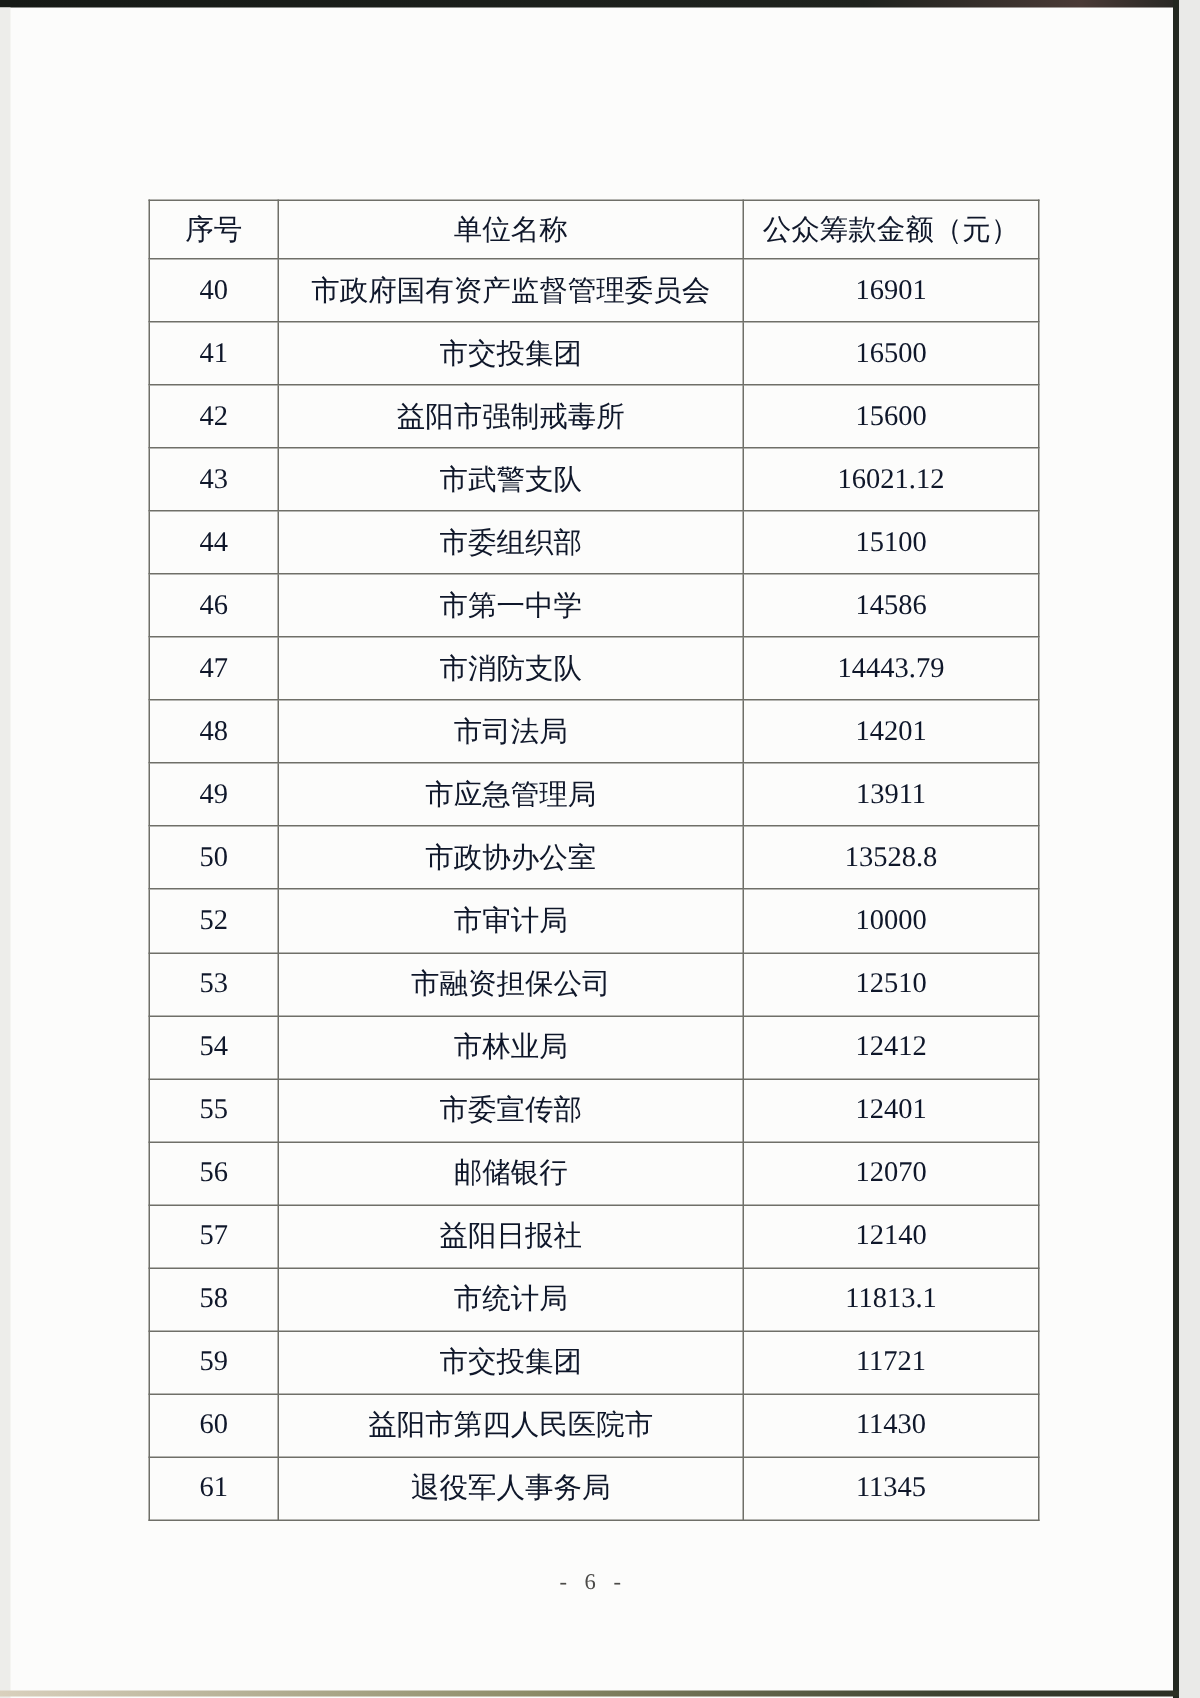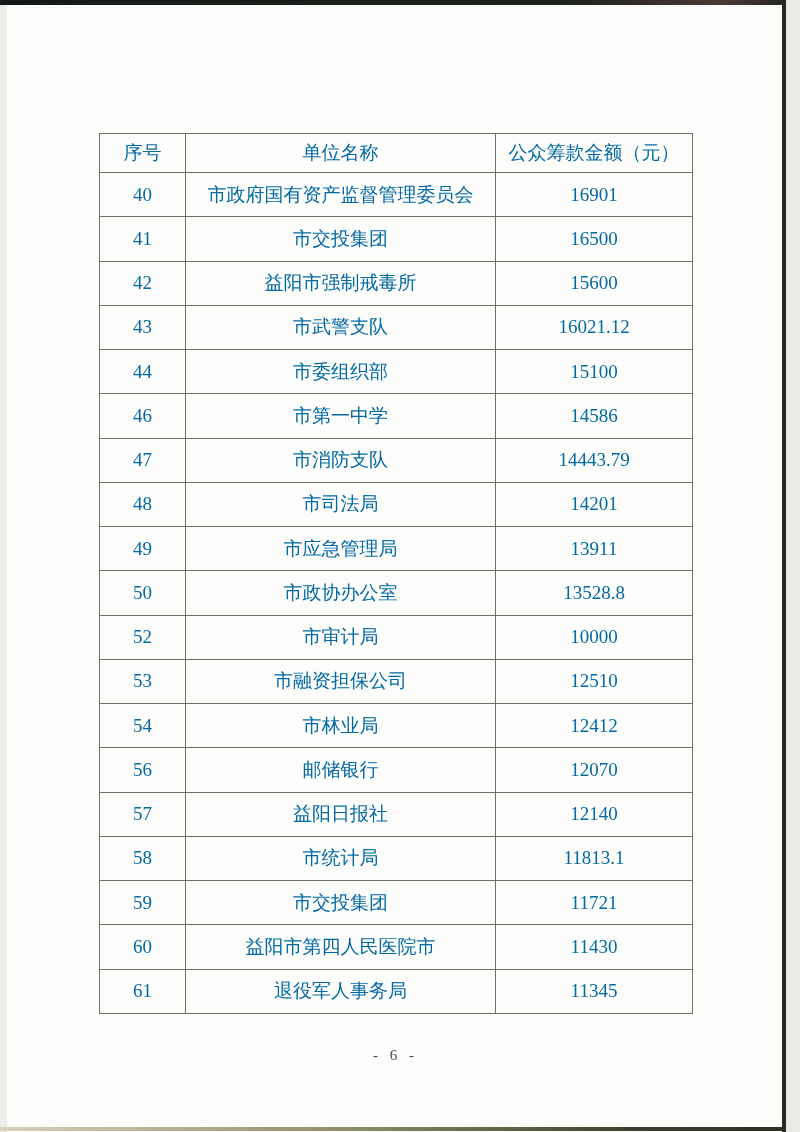--- a/index.html
+++ b/index.html
@@ -40,21 +40,21 @@
     position: absolute;
     left: 99px;
     top: 133px;
     width: 593px;
   }
   table.fund-table {
     border-collapse: collapse;
     table-layout: fixed;
     width: 593px;
     height: 881px;
-    color: #0369a1;
+    color: #0f172a;
   }
   table.fund-table col.c-no     { width: 86px; }
   table.fund-table col.c-name   { width: 310px; }
   table.fund-table col.c-amount { width: 197px; }
   table.fund-table th,
   table.fund-table td {
     border: 1px solid #6f6f68;
     text-align: center;
     vertical-align: middle;
     padding: 0;
@@ -160,20 +160,25 @@
           <td>53</td>
           <td>市融资担保公司</td>
           <td>12510</td>
         </tr>
         <tr>
           <td>54</td>
           <td>市林业局</td>
           <td>12412</td>
         </tr>
         <tr>
+          <td>55</td>
+          <td>市委宣传部</td>
+          <td>12401</td>
+        </tr>
+        <tr>
           <td>56</td>
           <td>邮储银行</td>
           <td>12070</td>
         </tr>
         <tr>
           <td>57</td>
           <td>益阳日报社</td>
           <td>12140</td>
         </tr>
         <tr>

